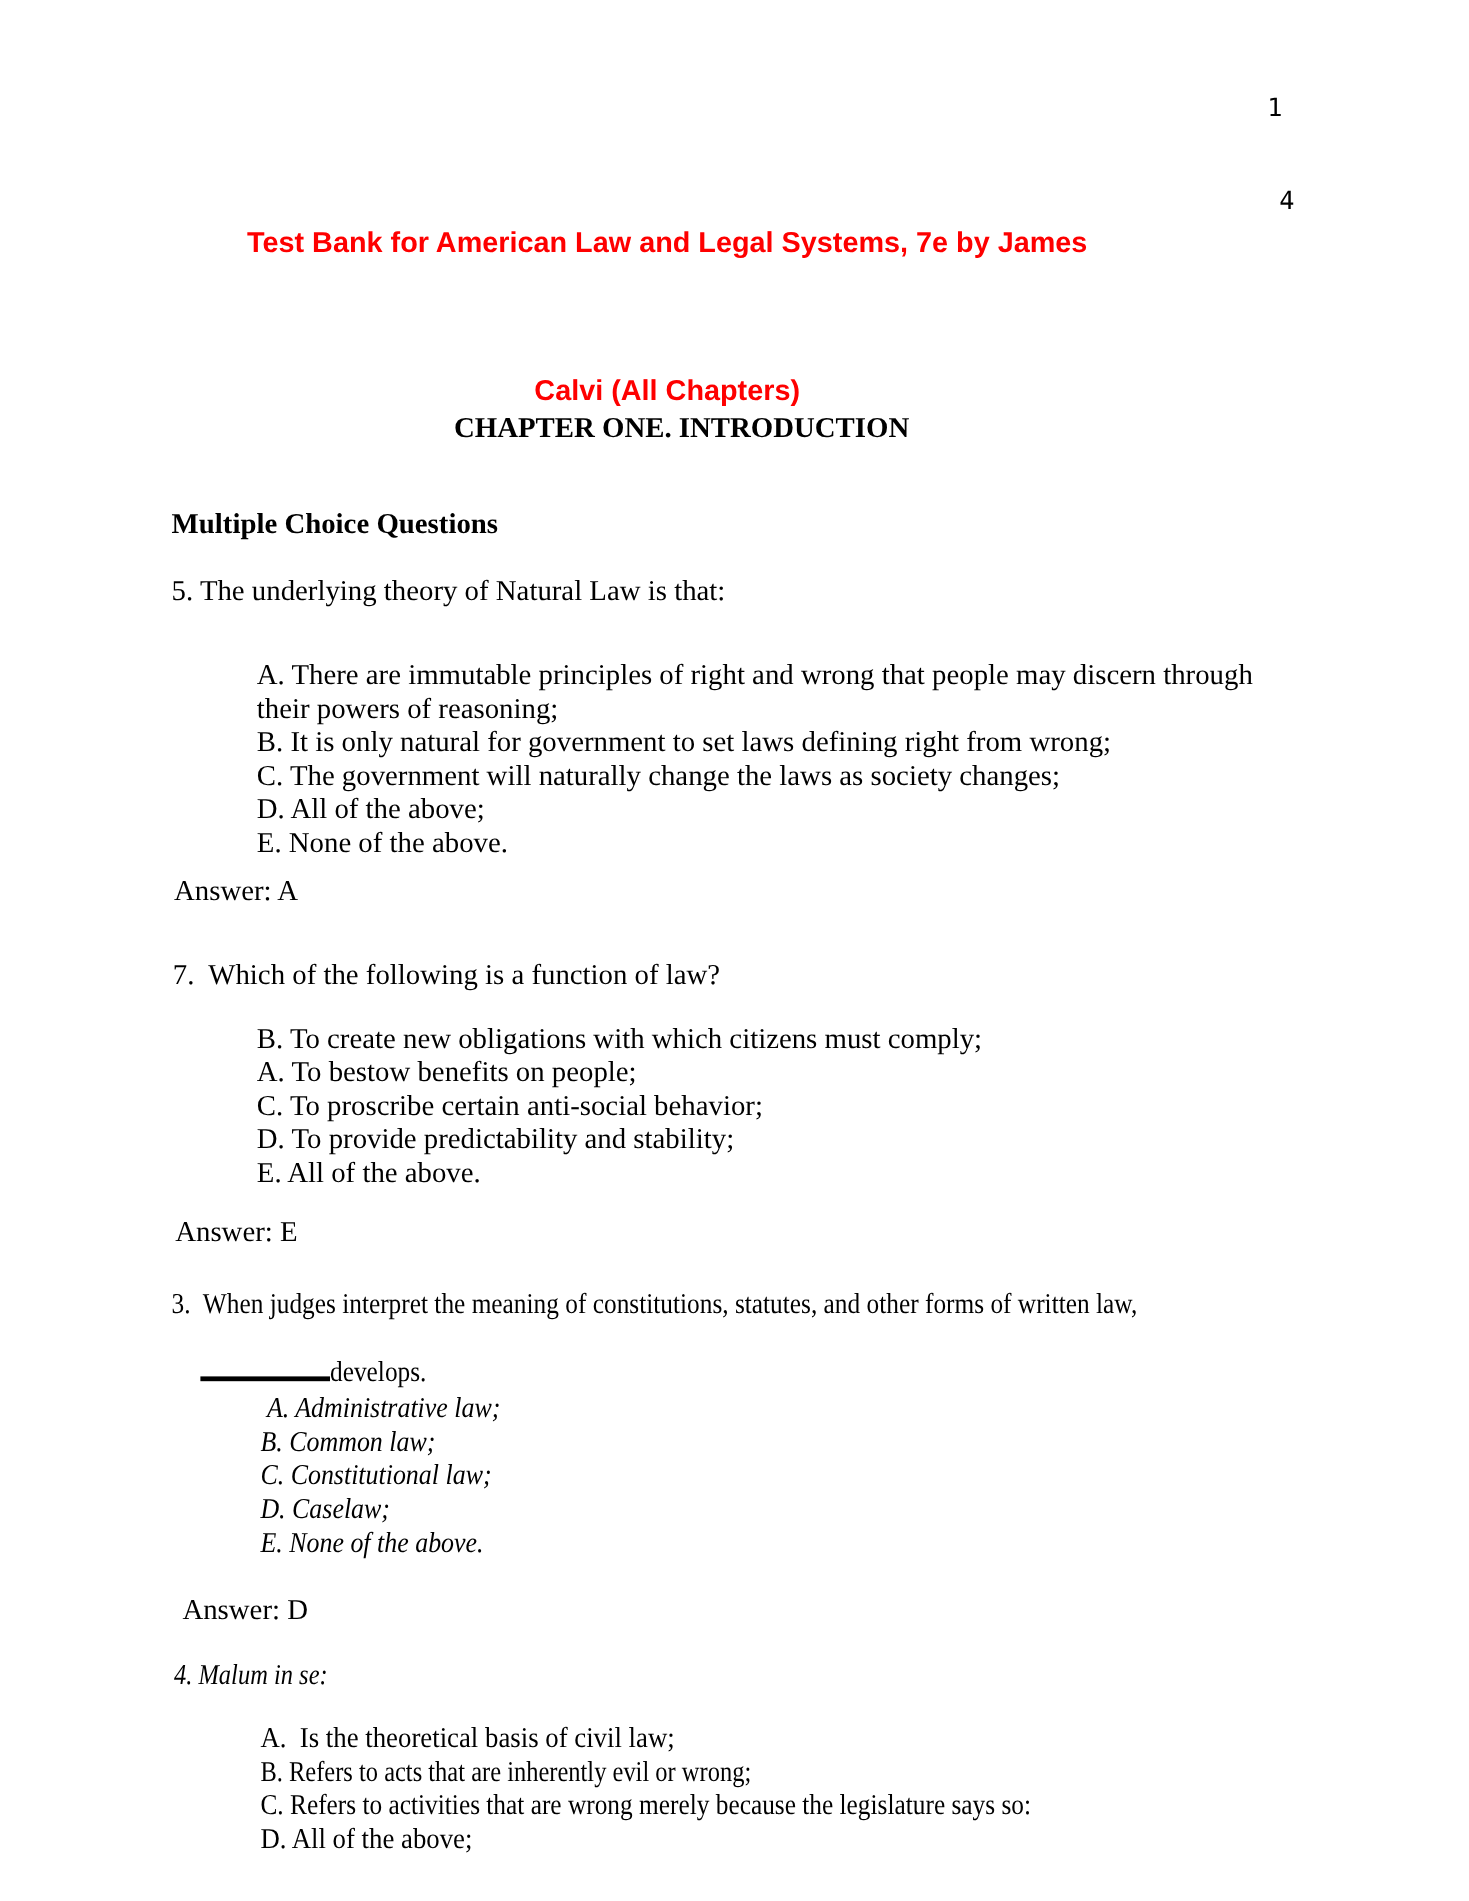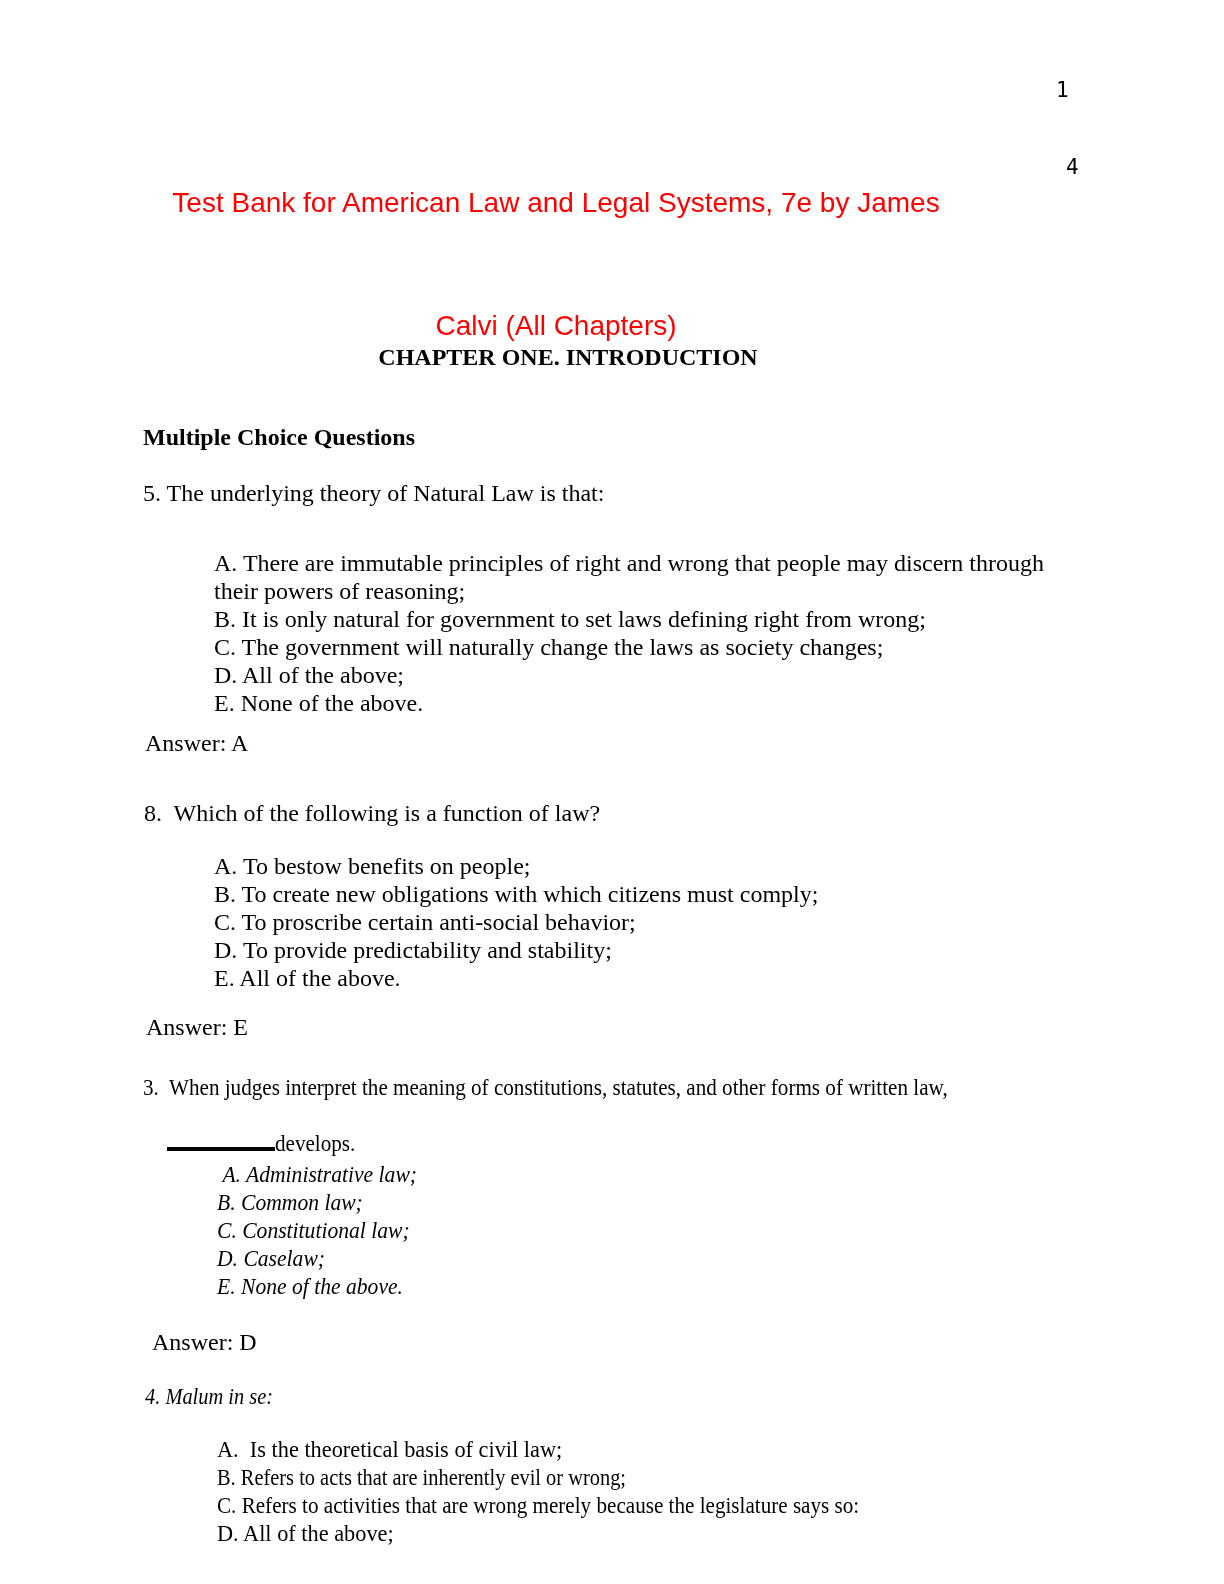--- a/index.html
+++ b/index.html
@@ -4,22 +4,22 @@
 <style>
   html,body{margin:0;padding:0;background:#fff;}
   .page{position:relative;width:1224px;height:1584px;background:#ffffff;overflow:hidden;
         font-family:"Liberation Serif",serif;color:#000;}
   .abs{position:absolute;}
   .txt{font-size:24px;line-height:28px;white-space:pre-wrap;}
   .b{font-weight:bold;}
   .i{font-style:italic;}
   .center{text-align:center;}
   .doc-title{left:0;top:100px;width:1112px;text-align:center;
-             font-family:"Liberation Sans",sans-serif;font-weight:normal;
-             font-size:28px;line-height:41px;white-space:pre-wrap;}
+             font-family:"Liberation Sans",sans-serif;font-weight:bold;
+             font-size:24px;line-height:41px;white-space:pre-wrap;}
   .pagenum{font-family:"DejaVu Sans Mono",monospace;font-size:21px;line-height:28px;}
   .optline{font-size:24px;line-height:28px;white-space:pre-wrap;}
   .sx85{transform:scaleX(0.85);transform-origin:0 0;}
   .sx88{transform:scaleX(0.88);transform-origin:0 0;}
   .sx90{transform:scaleX(0.90);transform-origin:0 0;}
   .sx93{transform:scaleX(0.93);transform-origin:0 0;}
   .sx-inline{display:inline-block;transform:scaleX(0.88);transform-origin:0 100%;}
   .blank{display:inline-block;width:108px;height:18px;border-bottom:4px solid #000;}
 </style>
 </head>
@@ -44,24 +44,24 @@
   <div class="abs" style="left:214px;top:535px;margin-top:14px;">
     <div class="optline">A. There are immutable principles of right and wrong that people may discern through</div>
     <div class="optline">their powers of reasoning;</div>
     <div class="optline">B. It is only natural for government to set laws defining right from wrong;</div>
     <div class="optline">C. The government will naturally change the laws as society changes;</div>
     <div class="optline">D. All of the above;</div>
     <div class="optline">E. None of the above.</div>
   </div>
   <div class="abs txt" style="left:145px;top:729px;">Answer: A</div>
 
-  <div class="abs txt" style="left:144px;top:799px;">8.  Which of the following is a function of law?</div>
+  <div class="abs txt" style="left:144px;top:799px;">7.  Which of the following is a function of law?</div>
   <div class="abs" style="left:214px;top:852px;">
+    <div class="optline">B. To create new obligations with which citizens must comply;</div>
     <div class="optline">A. To bestow benefits on people;</div>
-    <div class="optline">B. To create new obligations with which citizens must comply;</div>
     <div class="optline">C. To proscribe certain anti-social behavior;</div>
     <div class="optline">D. To provide predictability and stability;</div>
     <div class="optline">E. All of the above.</div>
   </div>
   <div class="abs txt" style="left:146px;top:1013px;">Answer: E</div>
 
   <div class="abs txt sx88" style="left:143px;top:1073px;">3.  When judges interpret the meaning of constitutions, statutes, and other forms of written law,</div>
   <div class="abs txt" style="left:143px;top:1101px;">
     <span class="blank"></span><span class="sx-inline">develops.</span>
   </div>

